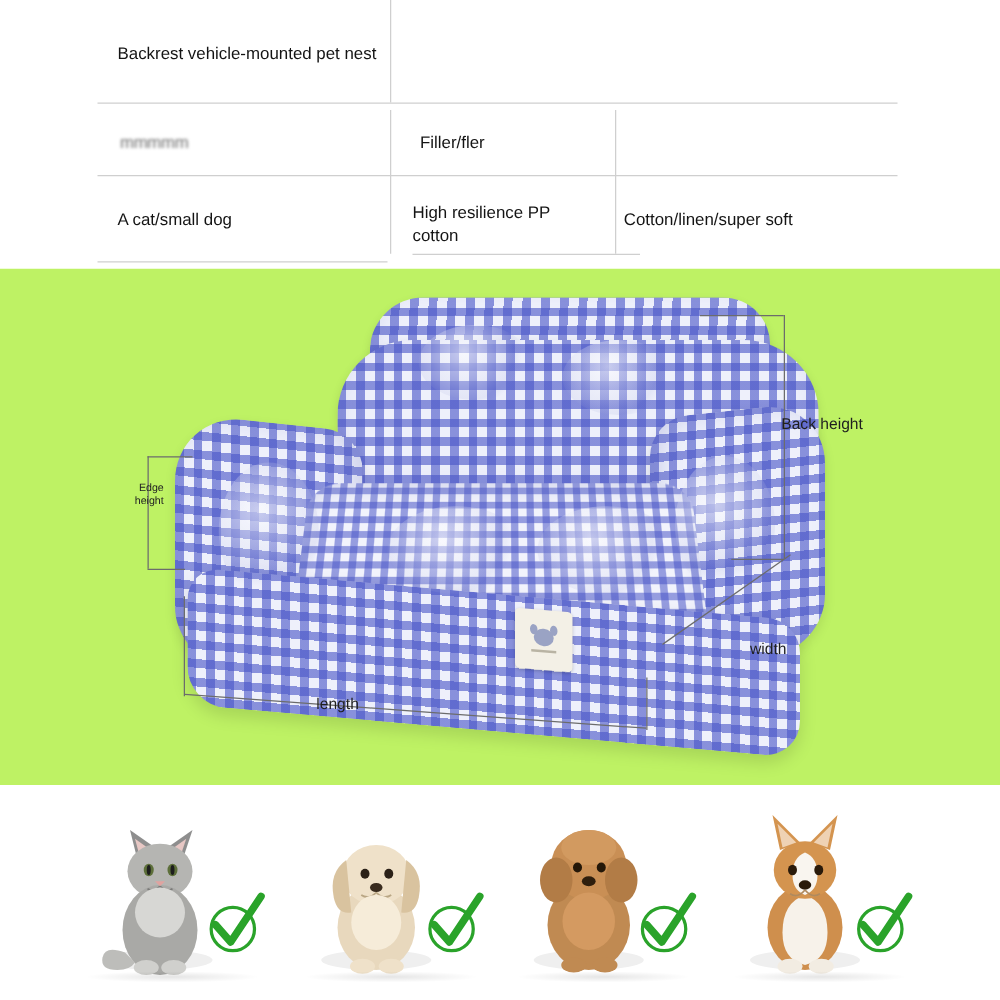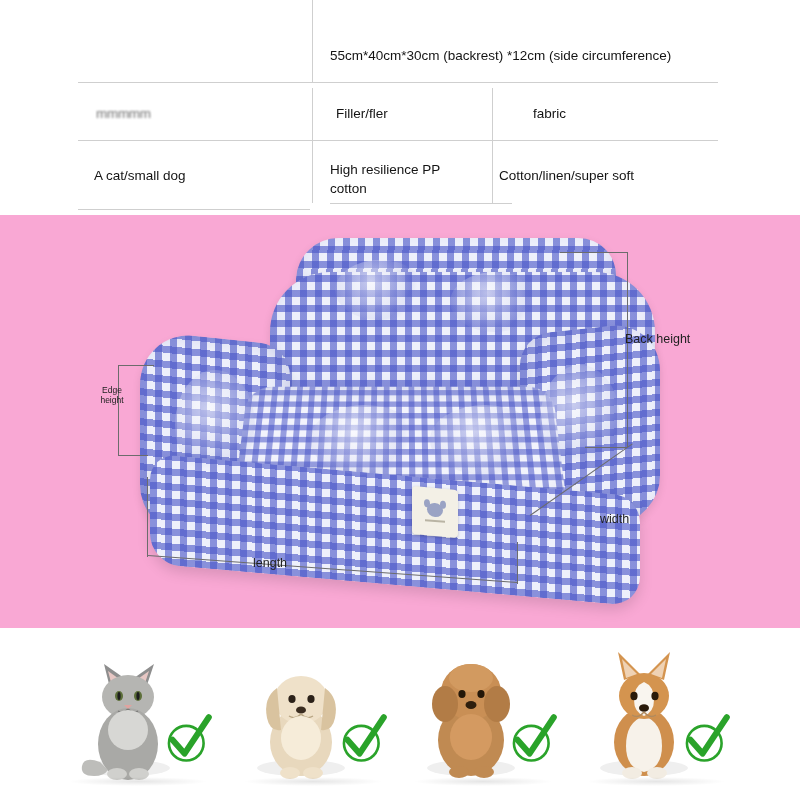--- a/index.html
+++ b/index.html
@@ -24,21 +24,21 @@
 
   .blurred{
     color:#6f6f6f;
     filter:blur(1.1px);
     letter-spacing:-0.3px;
   }
 
   
   .photo{
     position:absolute;left:0;top:215px;width:800px;height:420px;
-    background:#f9a8d4;
+    background:#bef264;
   }
 
   
   .bed-wrap{position:absolute;left:120px;top:5px;width:560px;height:400px;}
 
   .plaid{
     background-color:#eef0fb;
     background-image:
       repeating-linear-gradient(90deg, rgba(74,86,200,0.62) 0 7px, rgba(74,86,200,0) 7px 15px),
       repeating-linear-gradient(0deg, rgba(74,86,200,0.62) 0 7px, rgba(74,86,200,0) 7px 15px);
@@ -104,21 +104,21 @@
   .tag svg{display:block;}
 
   
   .dim{position:absolute;background:#6c6c6c;}
   .dim.h{height:1px;}
   .dim.v{width:1px;}
   .dim-label{
     position:absolute;font-size:12.5px;color:#1f1f1f;
     font-family:"Liberation Sans", sans-serif;
   }
-  .dim-label.tiny{font-size:8.5px;line-height:10px;text-align:center;color:#222;}
+  .dim-label.tiny{font-size:8.5px;line-height:10px;text-align:right;color:#222;}
 
   
   .animals{
     position:absolute;left:0;top:628px;width:800px;height:172px;background:#ffffff;
   }
   .animal{
     position:absolute;bottom:8px;width:160px;height:150px;
   }
   .check{position:absolute;right:6px;bottom:28px;width:52px;height:52px;}
   .ground{
@@ -135,25 +135,24 @@
 
     <div class="hline" style="left:78px;top:82px;width:640px;"></div>
     <div class="hline" style="left:78px;top:140px;width:640px;"></div>
     <div class="hline" style="left:78px;top:209px;width:232px;"></div>
     <div class="hline" style="left:330px;top:203px;width:182px;"></div>
 
     <div class="vline" style="left:312px;top:0px;height:82px;"></div>
     <div class="vline" style="left:312px;top:88px;height:115px;"></div>
     <div class="vline" style="left:492px;top:88px;height:115px;"></div>
 
-    <div class="cell" style="left:330px;top:46px;width:420px;">55cm*40cm*30cm (backrest) *12cm (side circumference)</div>
+    <div class="cell" style="left:94px;top:33px;width:210px;">Backrest vehicle-mounted pet nest</div>
 
     <div class="cell blurred" style="left:96px;top:104px;width:110px;">mmmmm</div>
     <div class="cell" style="left:336px;top:104px;width:150px;">Filler/fler</div>
-    <div class="cell" style="left:533px;top:104px;width:150px;">fabric</div>
 
     <div class="cell" style="left:94px;top:166px;width:190px;">A cat/small dog</div>
     <div class="cell" style="left:499px;top:166px;width:220px;">Cotton/linen/super soft</div>
     <div class="cell" style="left:330px;top:160px;width:135px;">High resilience PP cotton</div>
   </div>
 
   <div class="photo">
 
     <div class="bed-wrap">
 

